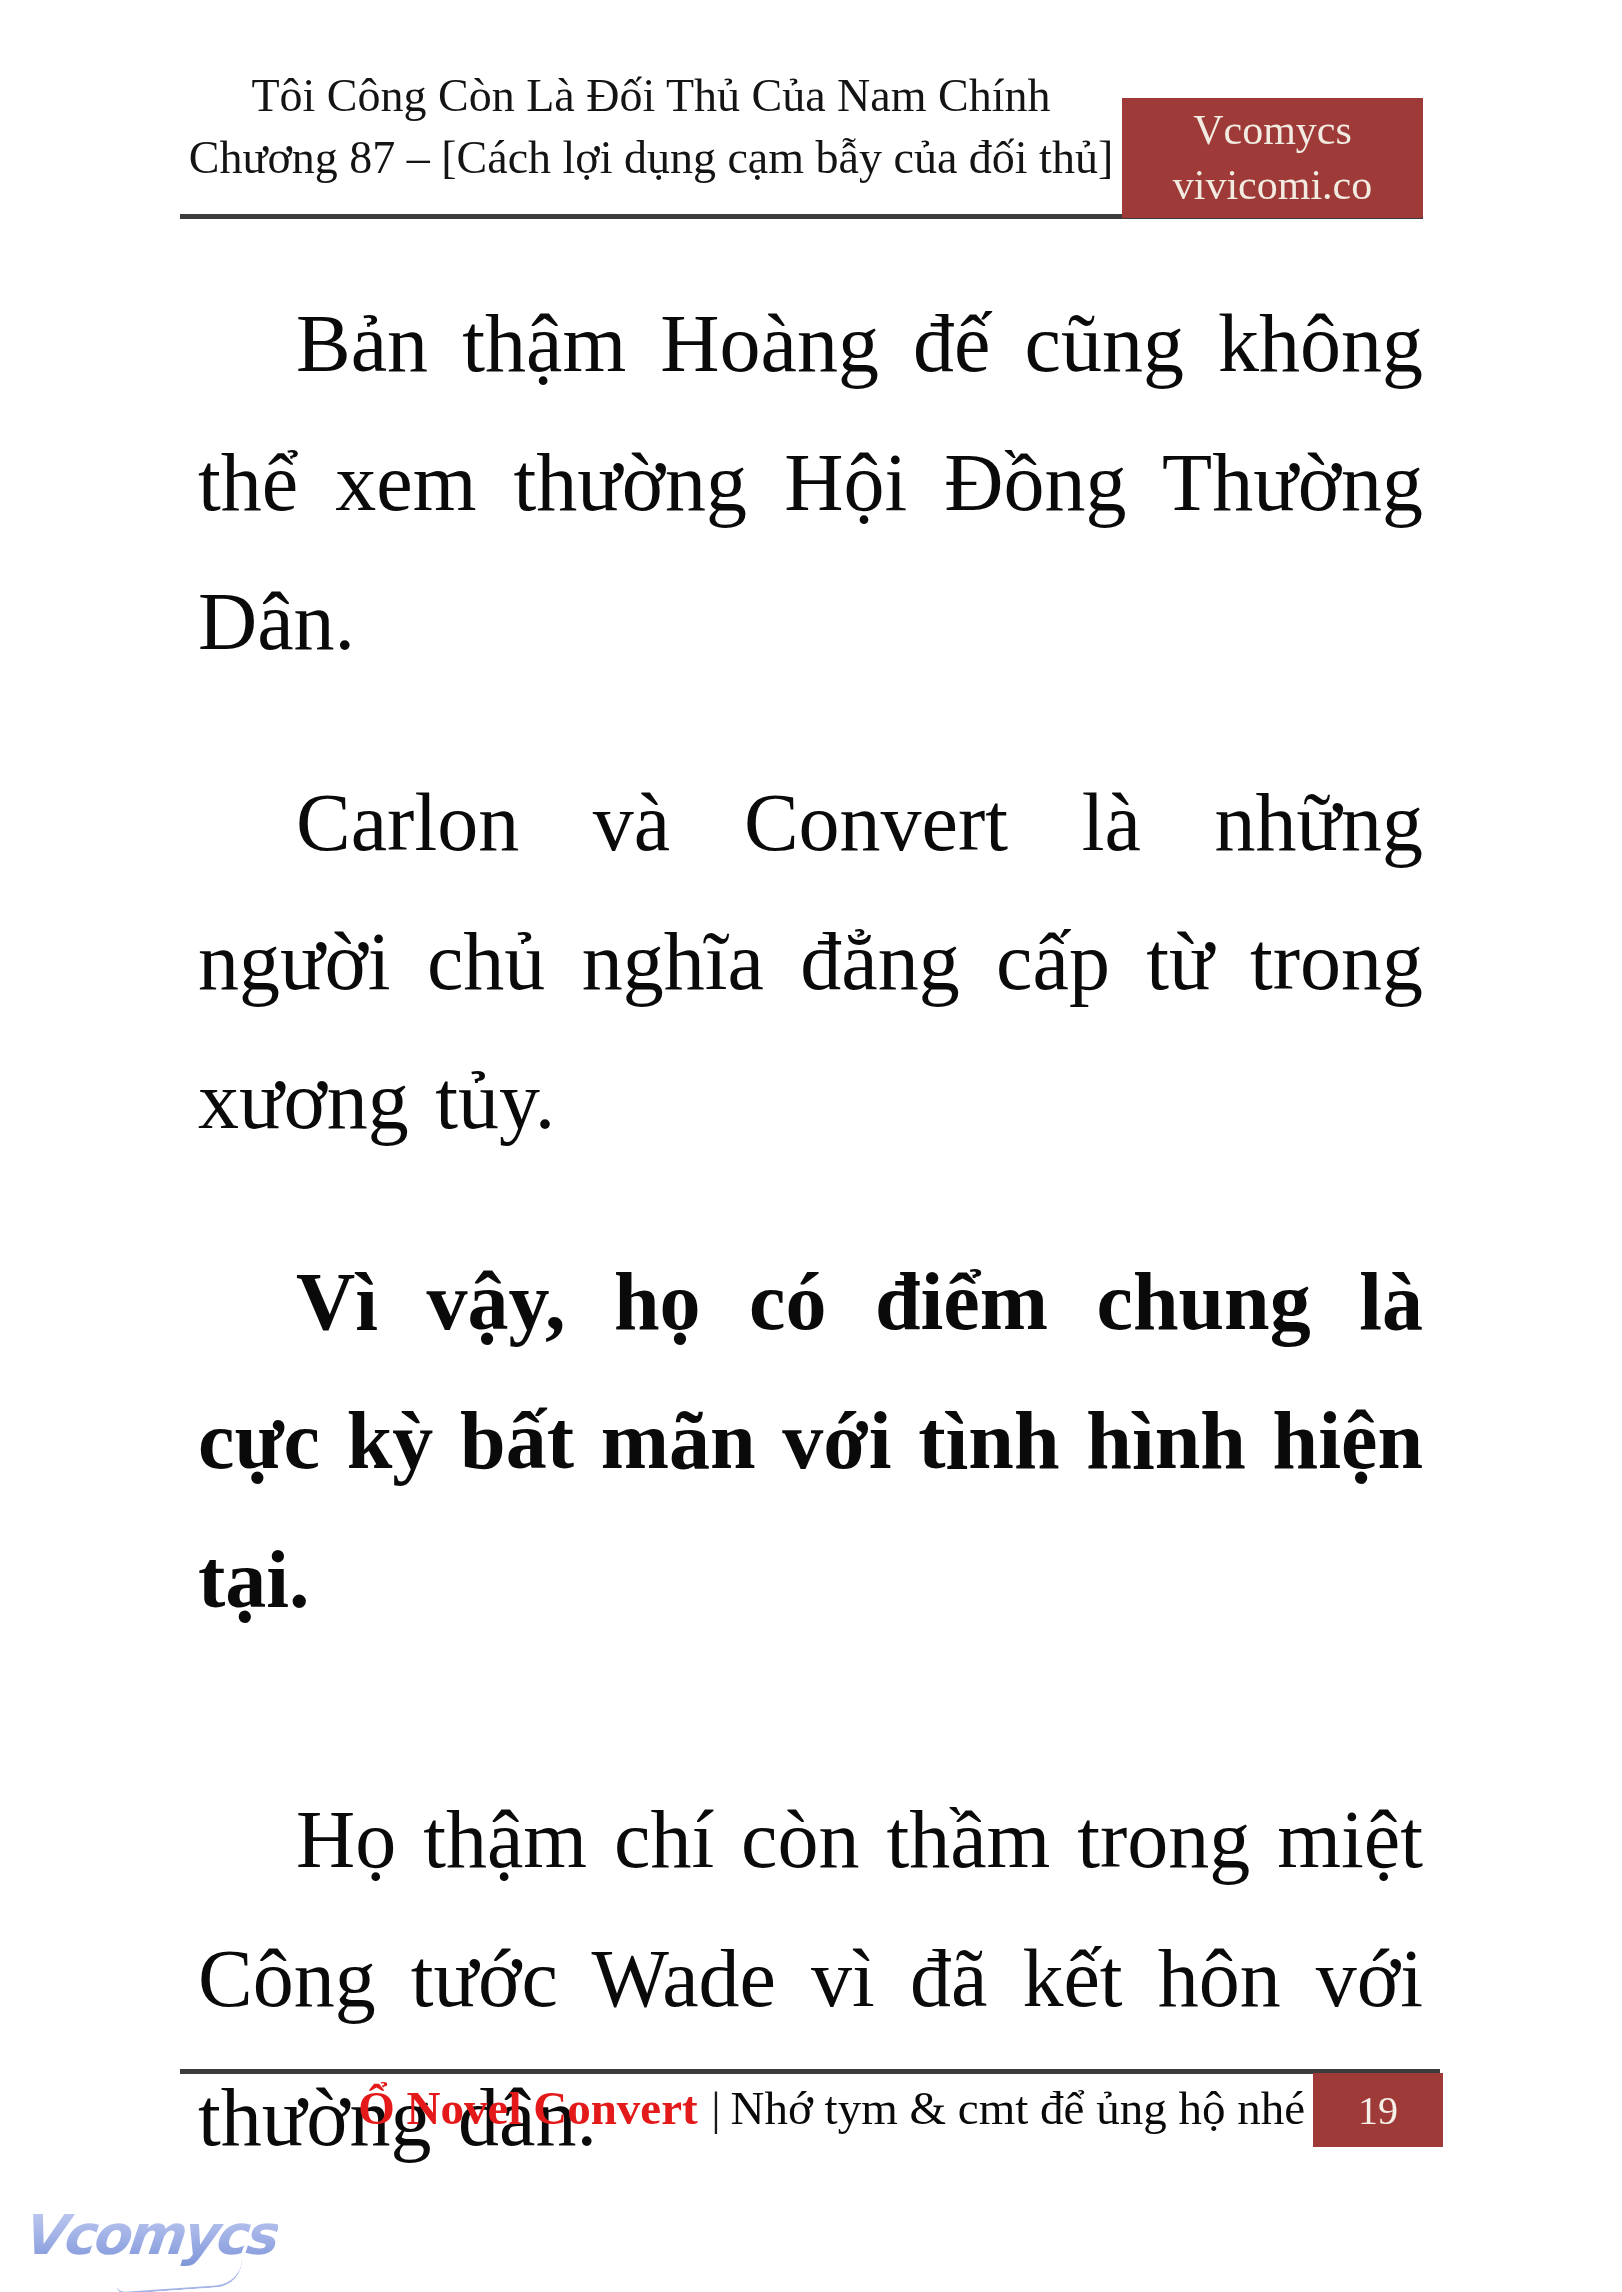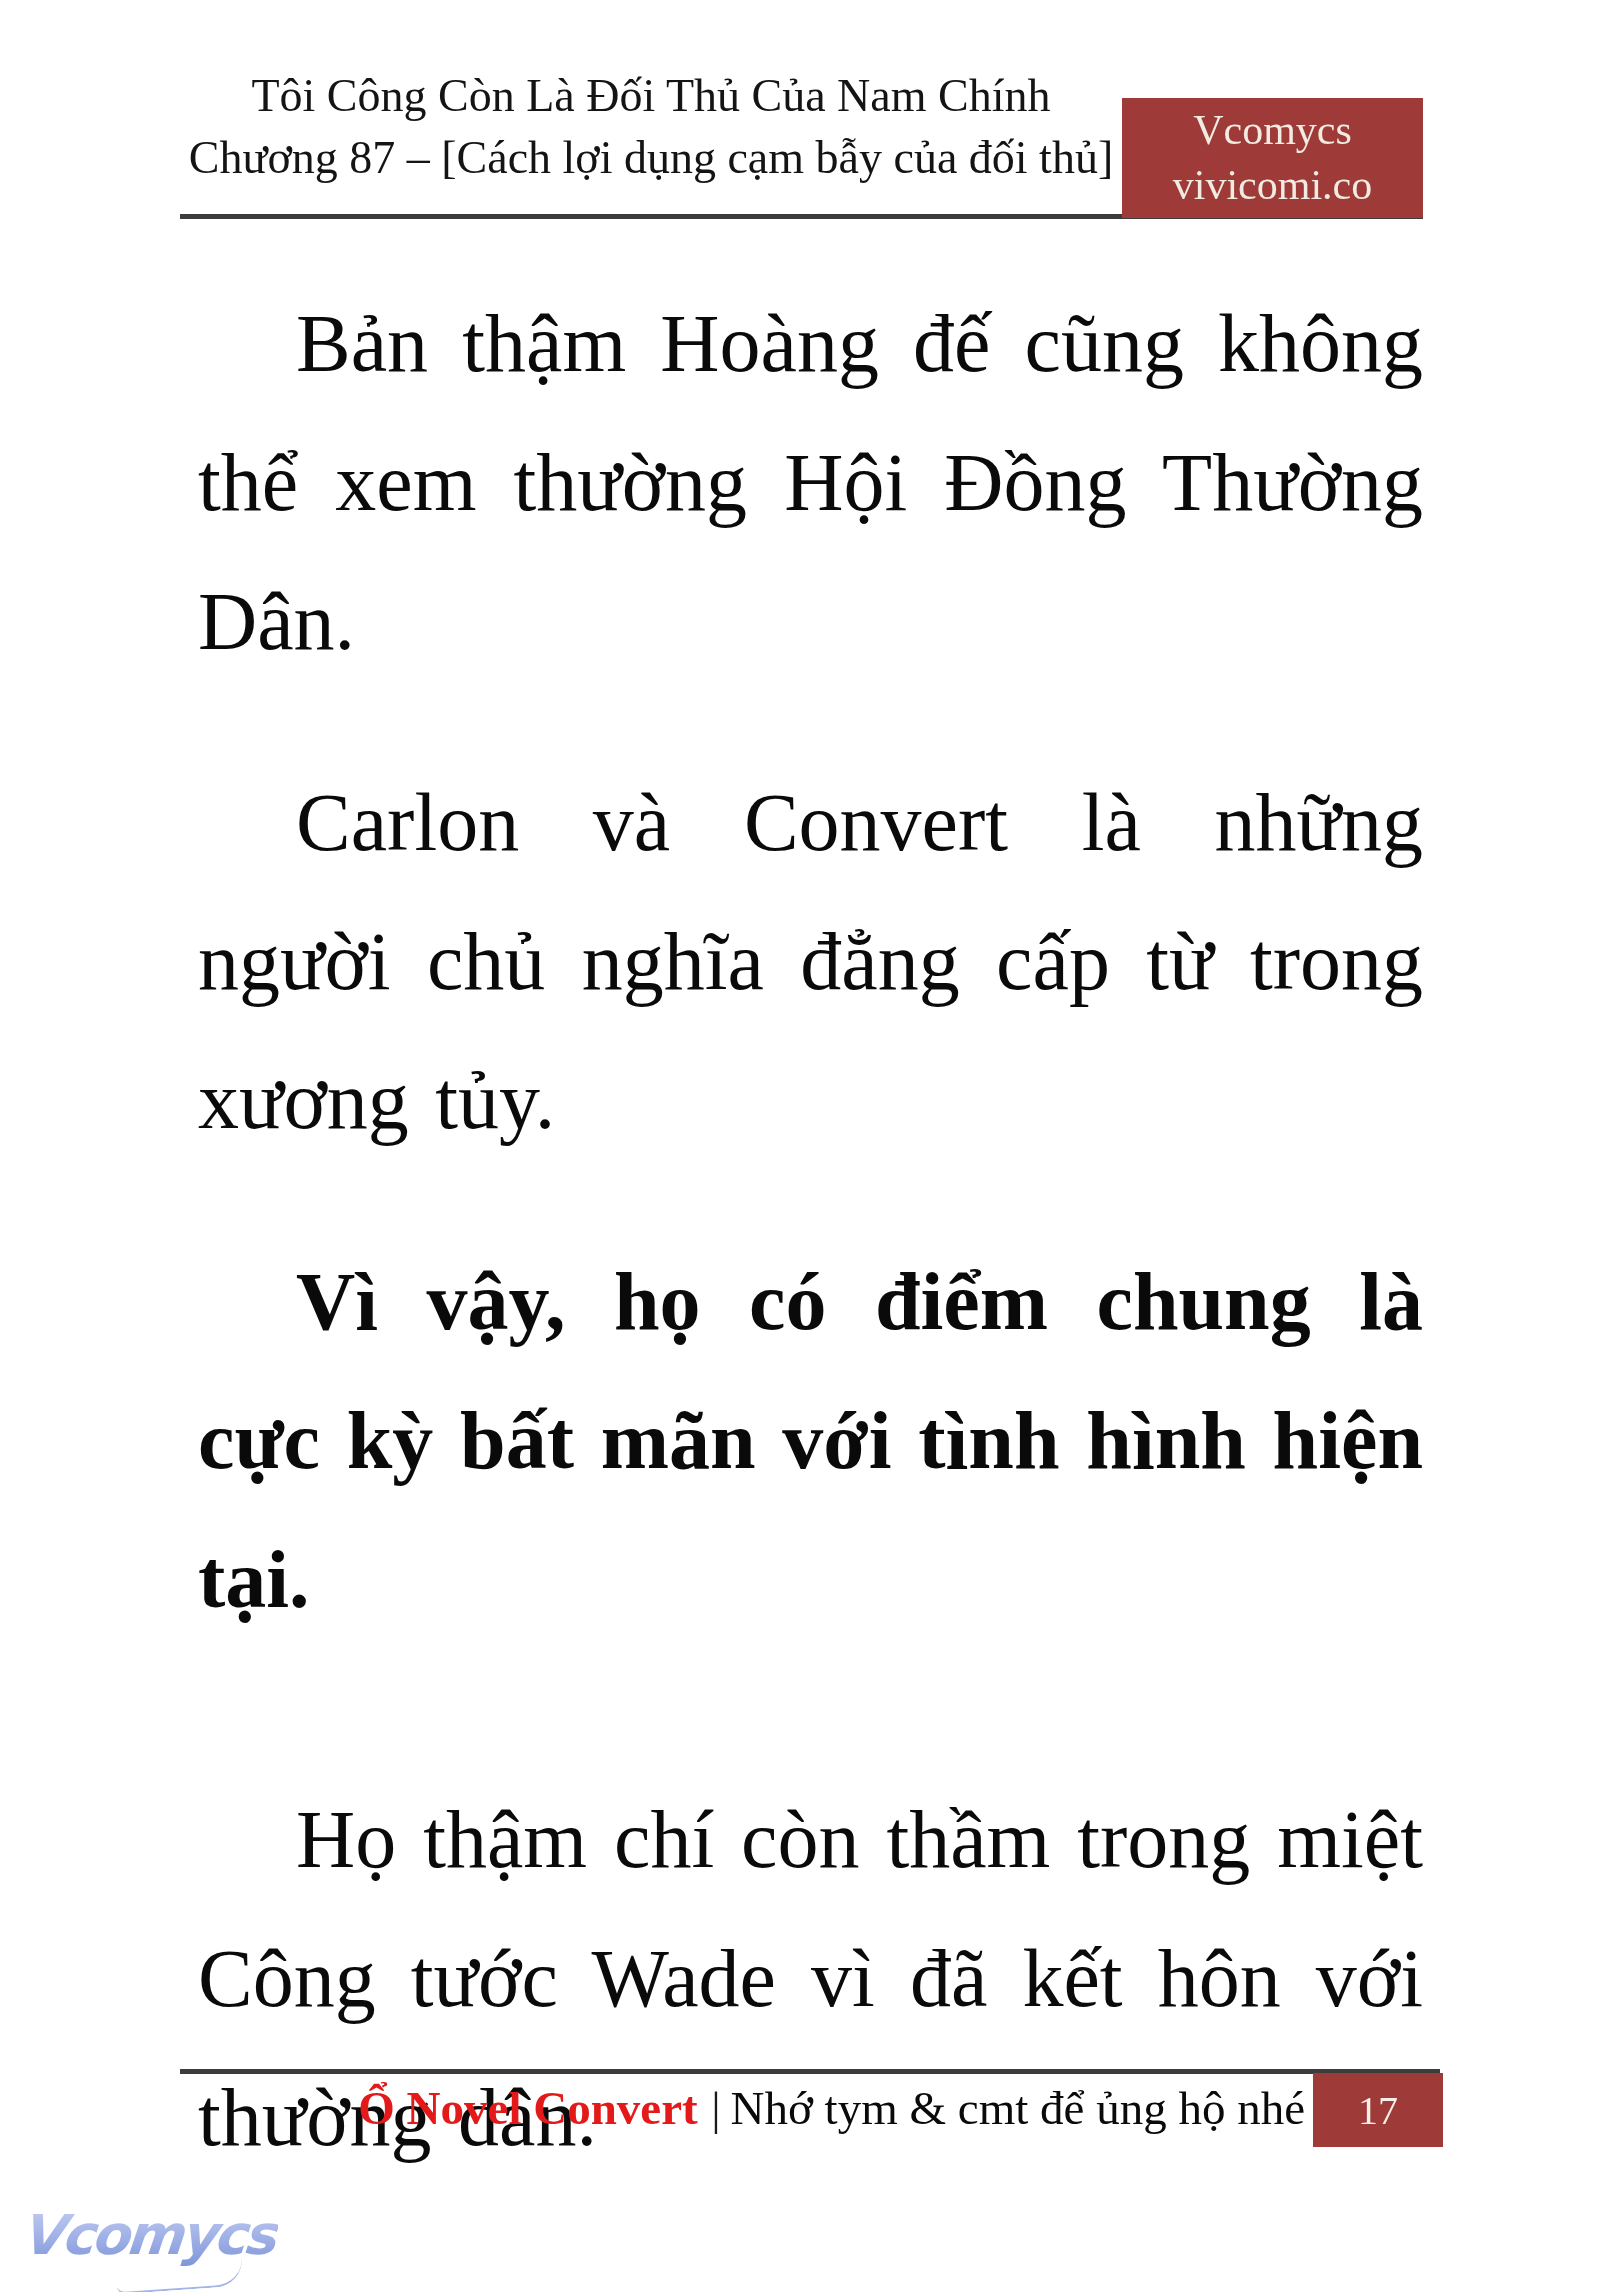--- a/index.html
+++ b/index.html
@@ -125,20 +125,20 @@
     <p>Họ thậm chí còn thầm trong miệt Công tước Wade vì đã kết hôn với thường dân.</p>
   </div>
 
   <div class="footer-rule"></div>
 
   <div class="footer-text">
     <span class="footer-brand">Ổ Novel Convert</span><span class="footer-sep">|</span><span>Nhớ tym &amp; cmt để ủng hộ nhé</span>
   </div>
 
   <div class="page-number-box">
-    <span>17</span>
+    <span>19</span>
   </div>
 
   <div class="watermark">Vcomycs</div>
   <div class="watermark-tail"></div>
 
 </div>
 
 
 </body></html>

